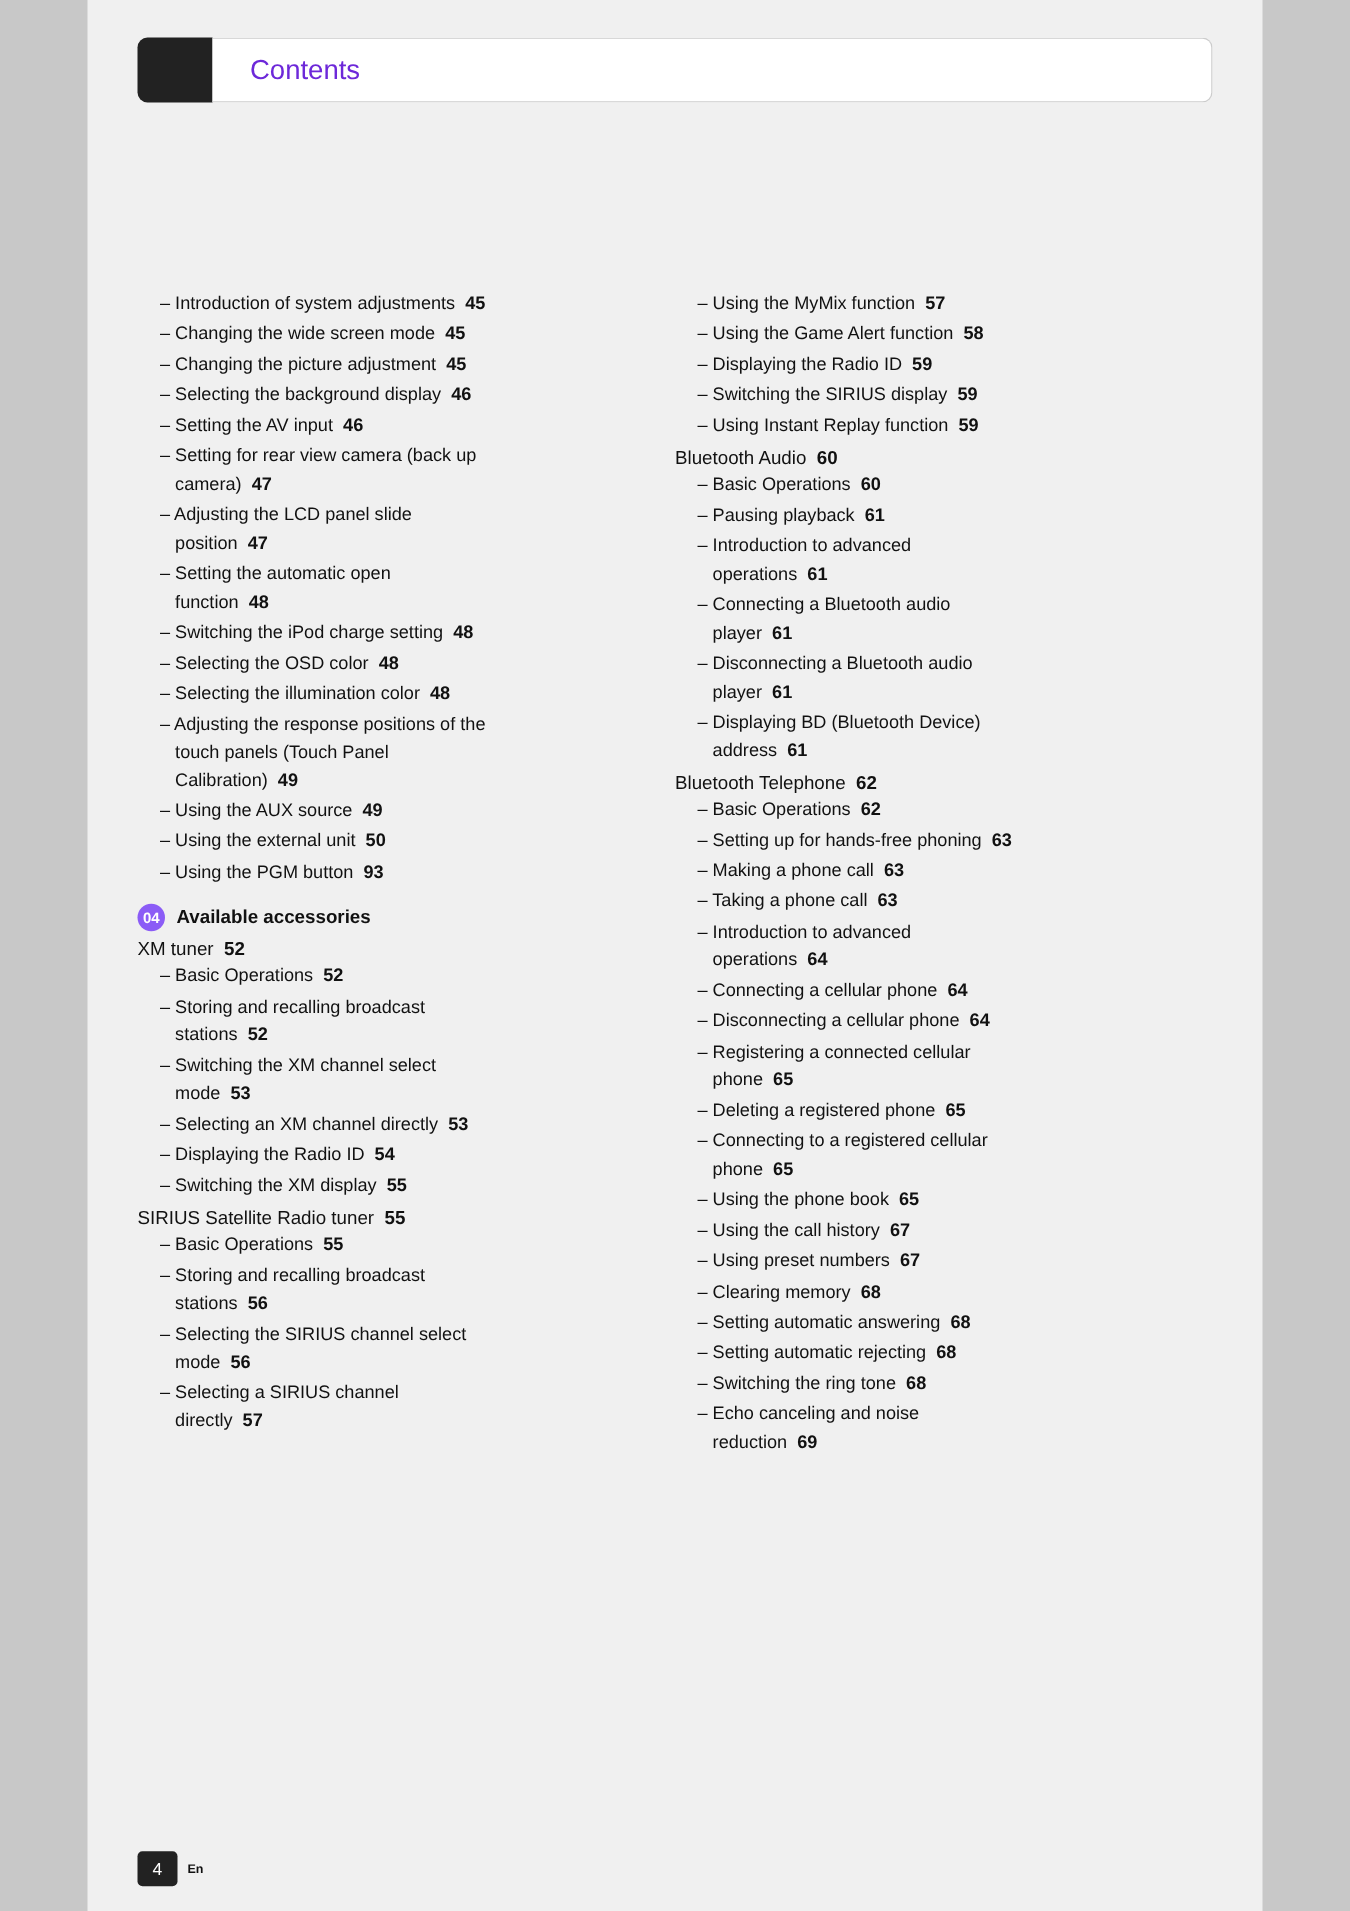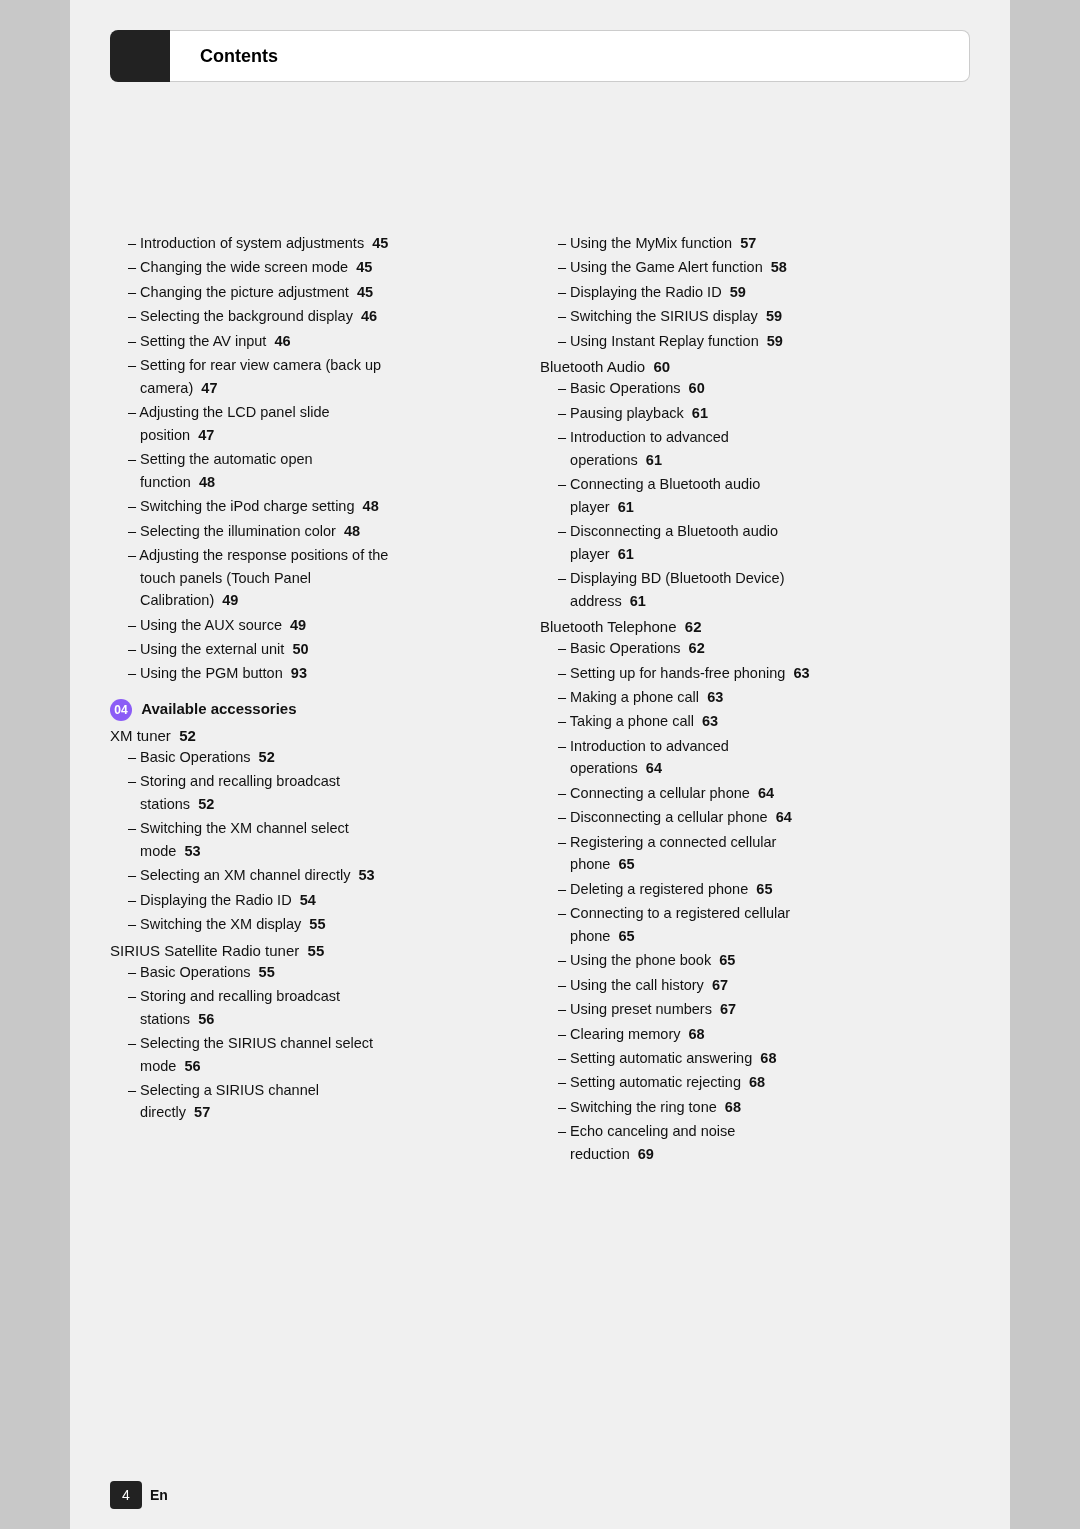--- a/index.html
+++ b/index.html
@@ -37,23 +37,23 @@
       background: #fff;
       border: 1px solid #ccc;
       border-left: none;
       height: 52px;
       display: flex;
       align-items: center;
       padding-left: 30px;
       border-radius: 0 8px 8px 0;
     }
     .title-bar-content h1 {
-      font-size: 18px;
-      font-weight: bold;
-      color: #000000;
+      font-size: 22px;
+      font-weight: normal;
+      color: #6d28d9;
     }
     .spacer {
       height: 120px;
     }
     .two-col {
       display: flex;
       align-items: flex-start;
     }
     .col-left {
       flex: 1;
@@ -112,21 +112,21 @@
       height: 28px;
       background: #222;
       color: #fff;
       display: flex;
       align-items: center;
       justify-content: center;
       font-size: 14px;
       border-radius: 4px;
     }
     .page-en {
-      font-size: 14px;
+      font-size: 10px;
       font-weight: bold;
     }
   </style>
 </head>
 <body>
 
 <div class="page">
 
   <div class="title-bar">
     <div class="title-bar-black"></div>
@@ -143,20 +143,21 @@
 
       <div class="toc-item indent">– Introduction of system adjustments &nbsp;<span class="toc-num">45</span></div>
       <div class="toc-item indent">– Changing the wide screen mode &nbsp;<span class="toc-num">45</span></div>
       <div class="toc-item indent">– Changing the picture adjustment &nbsp;<span class="toc-num">45</span></div>
       <div class="toc-item indent">– Selecting the background display &nbsp;<span class="toc-num">46</span></div>
       <div class="toc-item indent">– Setting the AV input &nbsp;<span class="toc-num">46</span></div>
       <div class="toc-item indent">– Setting for rear view camera (back up<br>&nbsp;&nbsp;&nbsp;camera) &nbsp;<span class="toc-num">47</span></div>
       <div class="toc-item indent">– Adjusting the LCD panel slide<br>&nbsp;&nbsp;&nbsp;position &nbsp;<span class="toc-num">47</span></div>
       <div class="toc-item indent">– Setting the automatic open<br>&nbsp;&nbsp;&nbsp;function &nbsp;<span class="toc-num">48</span></div>
       <div class="toc-item indent">– Switching the iPod charge setting &nbsp;<span class="toc-num">48</span></div>
+      <div class="toc-item indent">– Selecting the OSD color &nbsp;<span class="toc-num">48</span></div>
       <div class="toc-item indent">– Selecting the illumination color &nbsp;<span class="toc-num">48</span></div>
       <div class="toc-item indent">– Adjusting the response positions of the<br>&nbsp;&nbsp;&nbsp;touch panels (Touch Panel<br>&nbsp;&nbsp;&nbsp;Calibration) &nbsp;<span class="toc-num">49</span></div>
       <div class="toc-item indent">– Using the AUX source &nbsp;<span class="toc-num">49</span></div>
       <div class="toc-item indent">– Using the external unit &nbsp;<span class="toc-num">50</span></div>
       <div class="toc-item indent">– Using the PGM button &nbsp;<span class="toc-num">93</span></div>
 
       <div style="margin-top:14px;">
         <span class="section-header-circle">04</span>
         <span class="section-header" style="display:inline;">Available accessories</span>
       </div>

